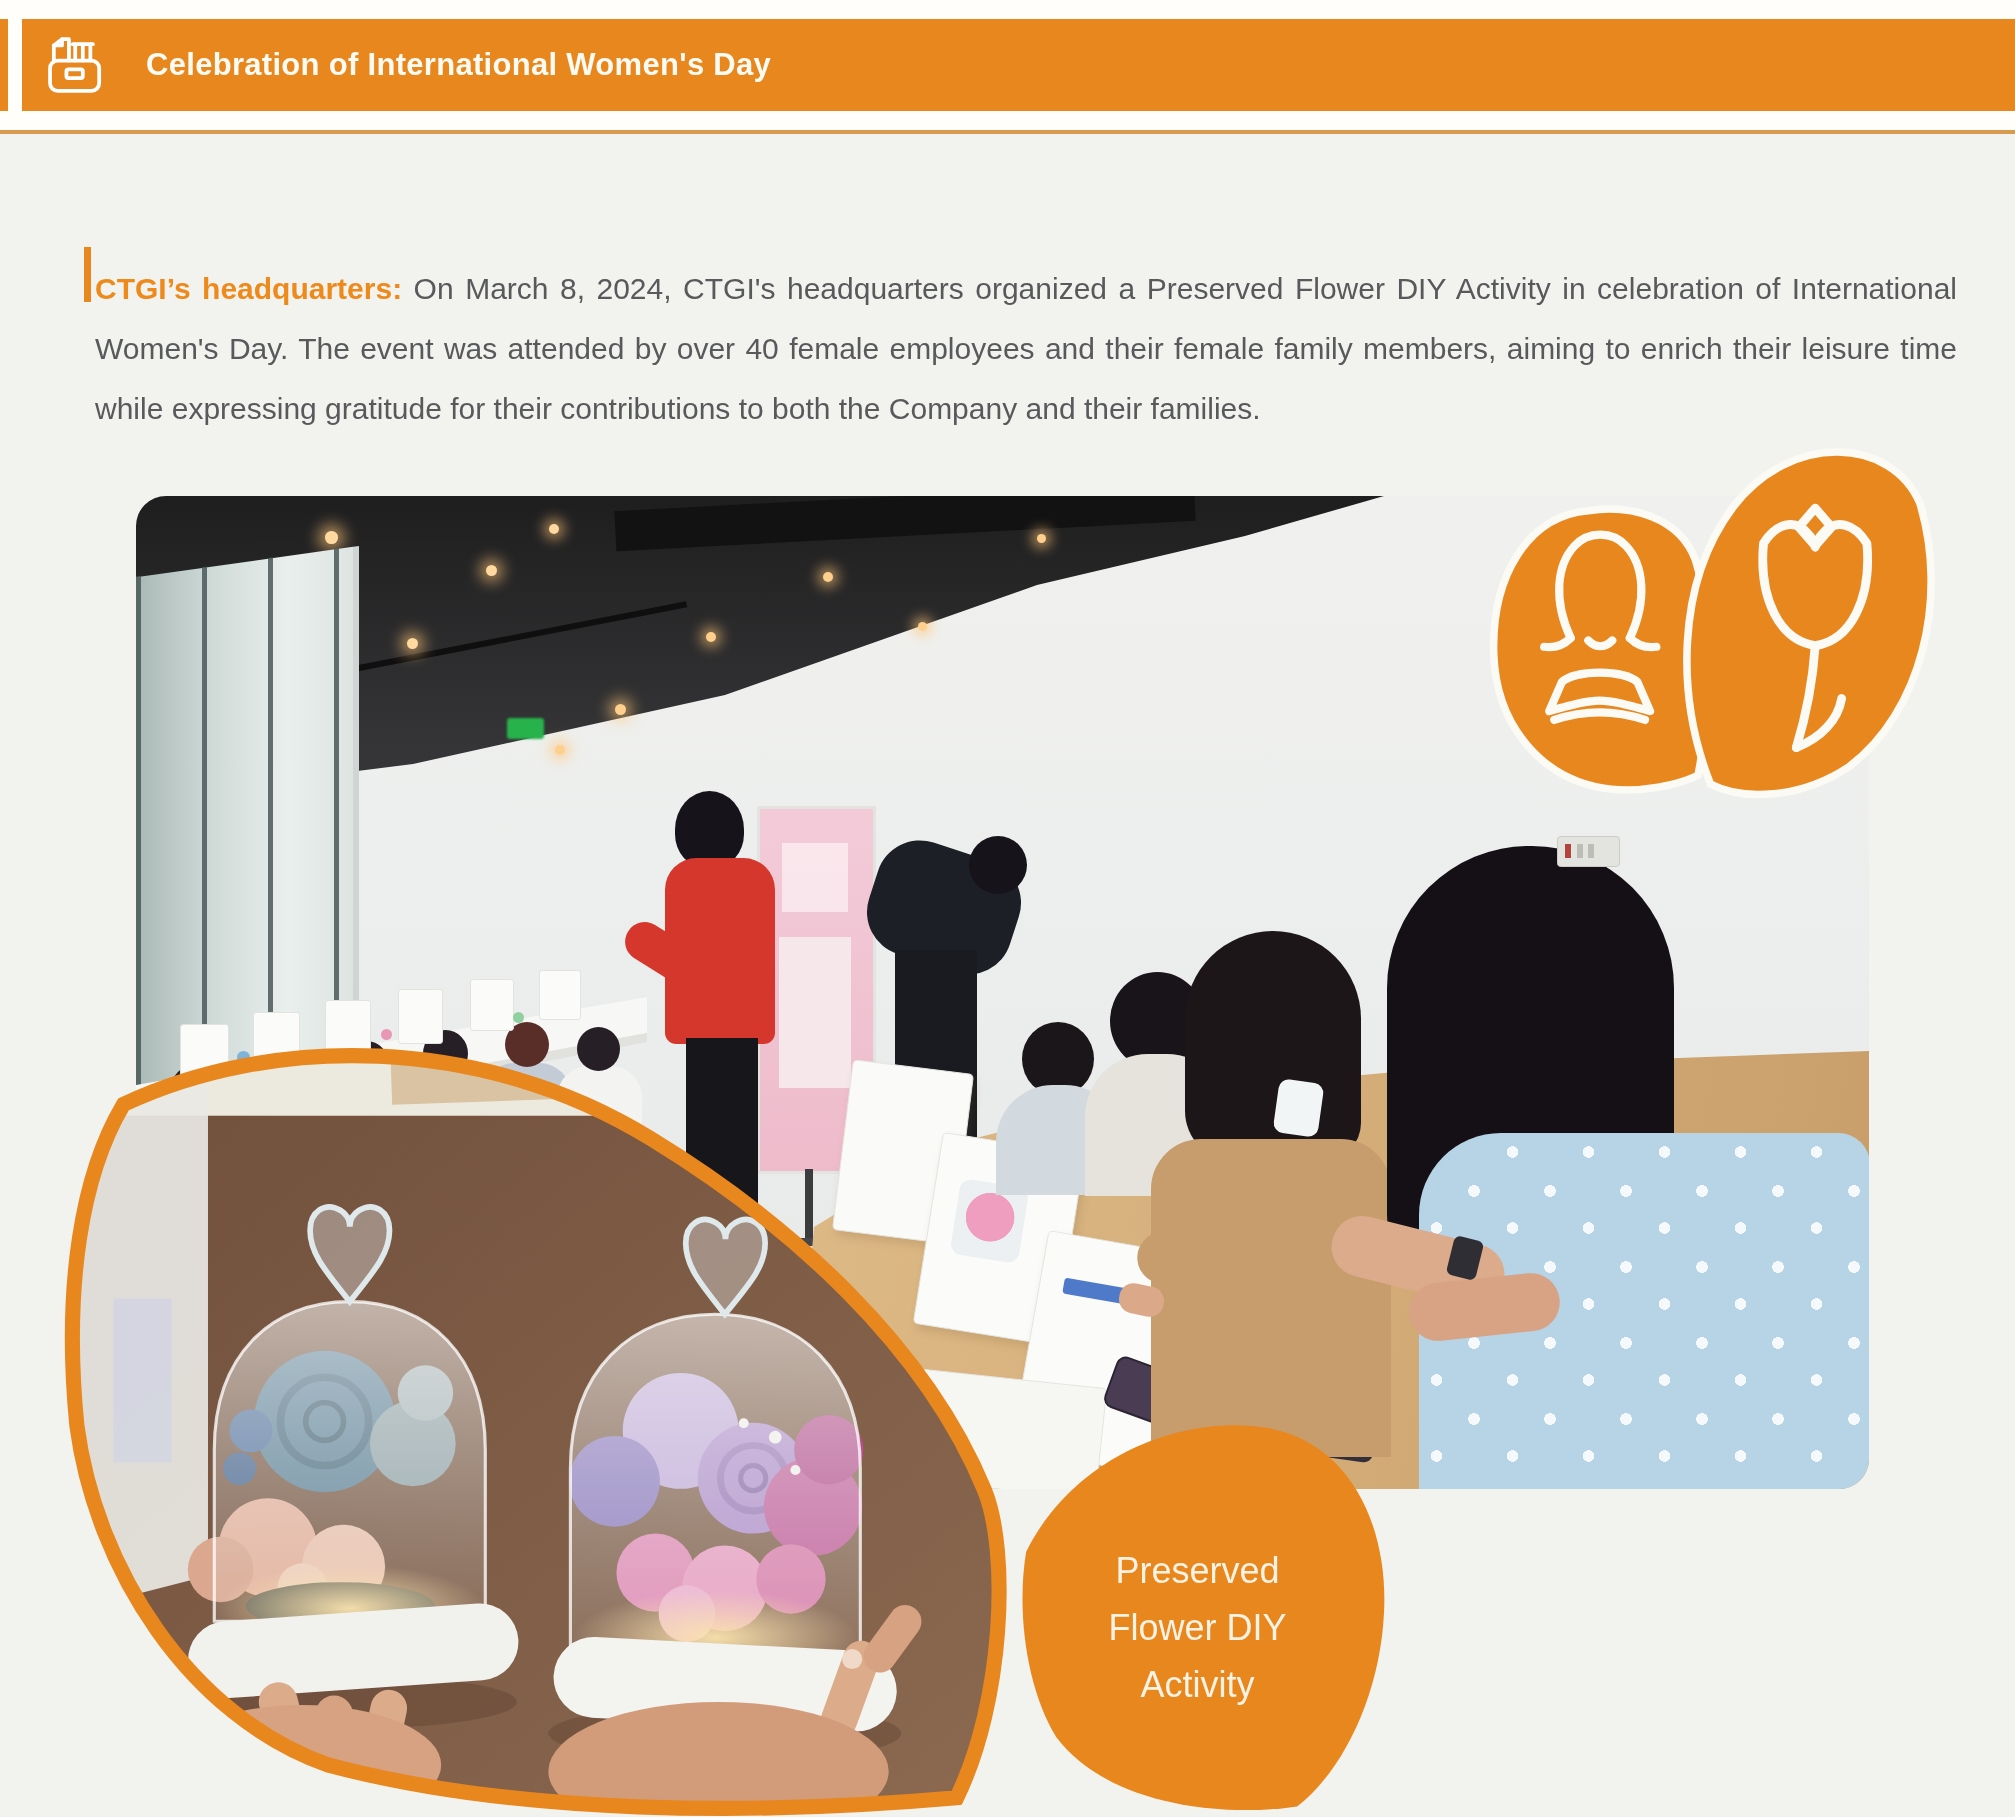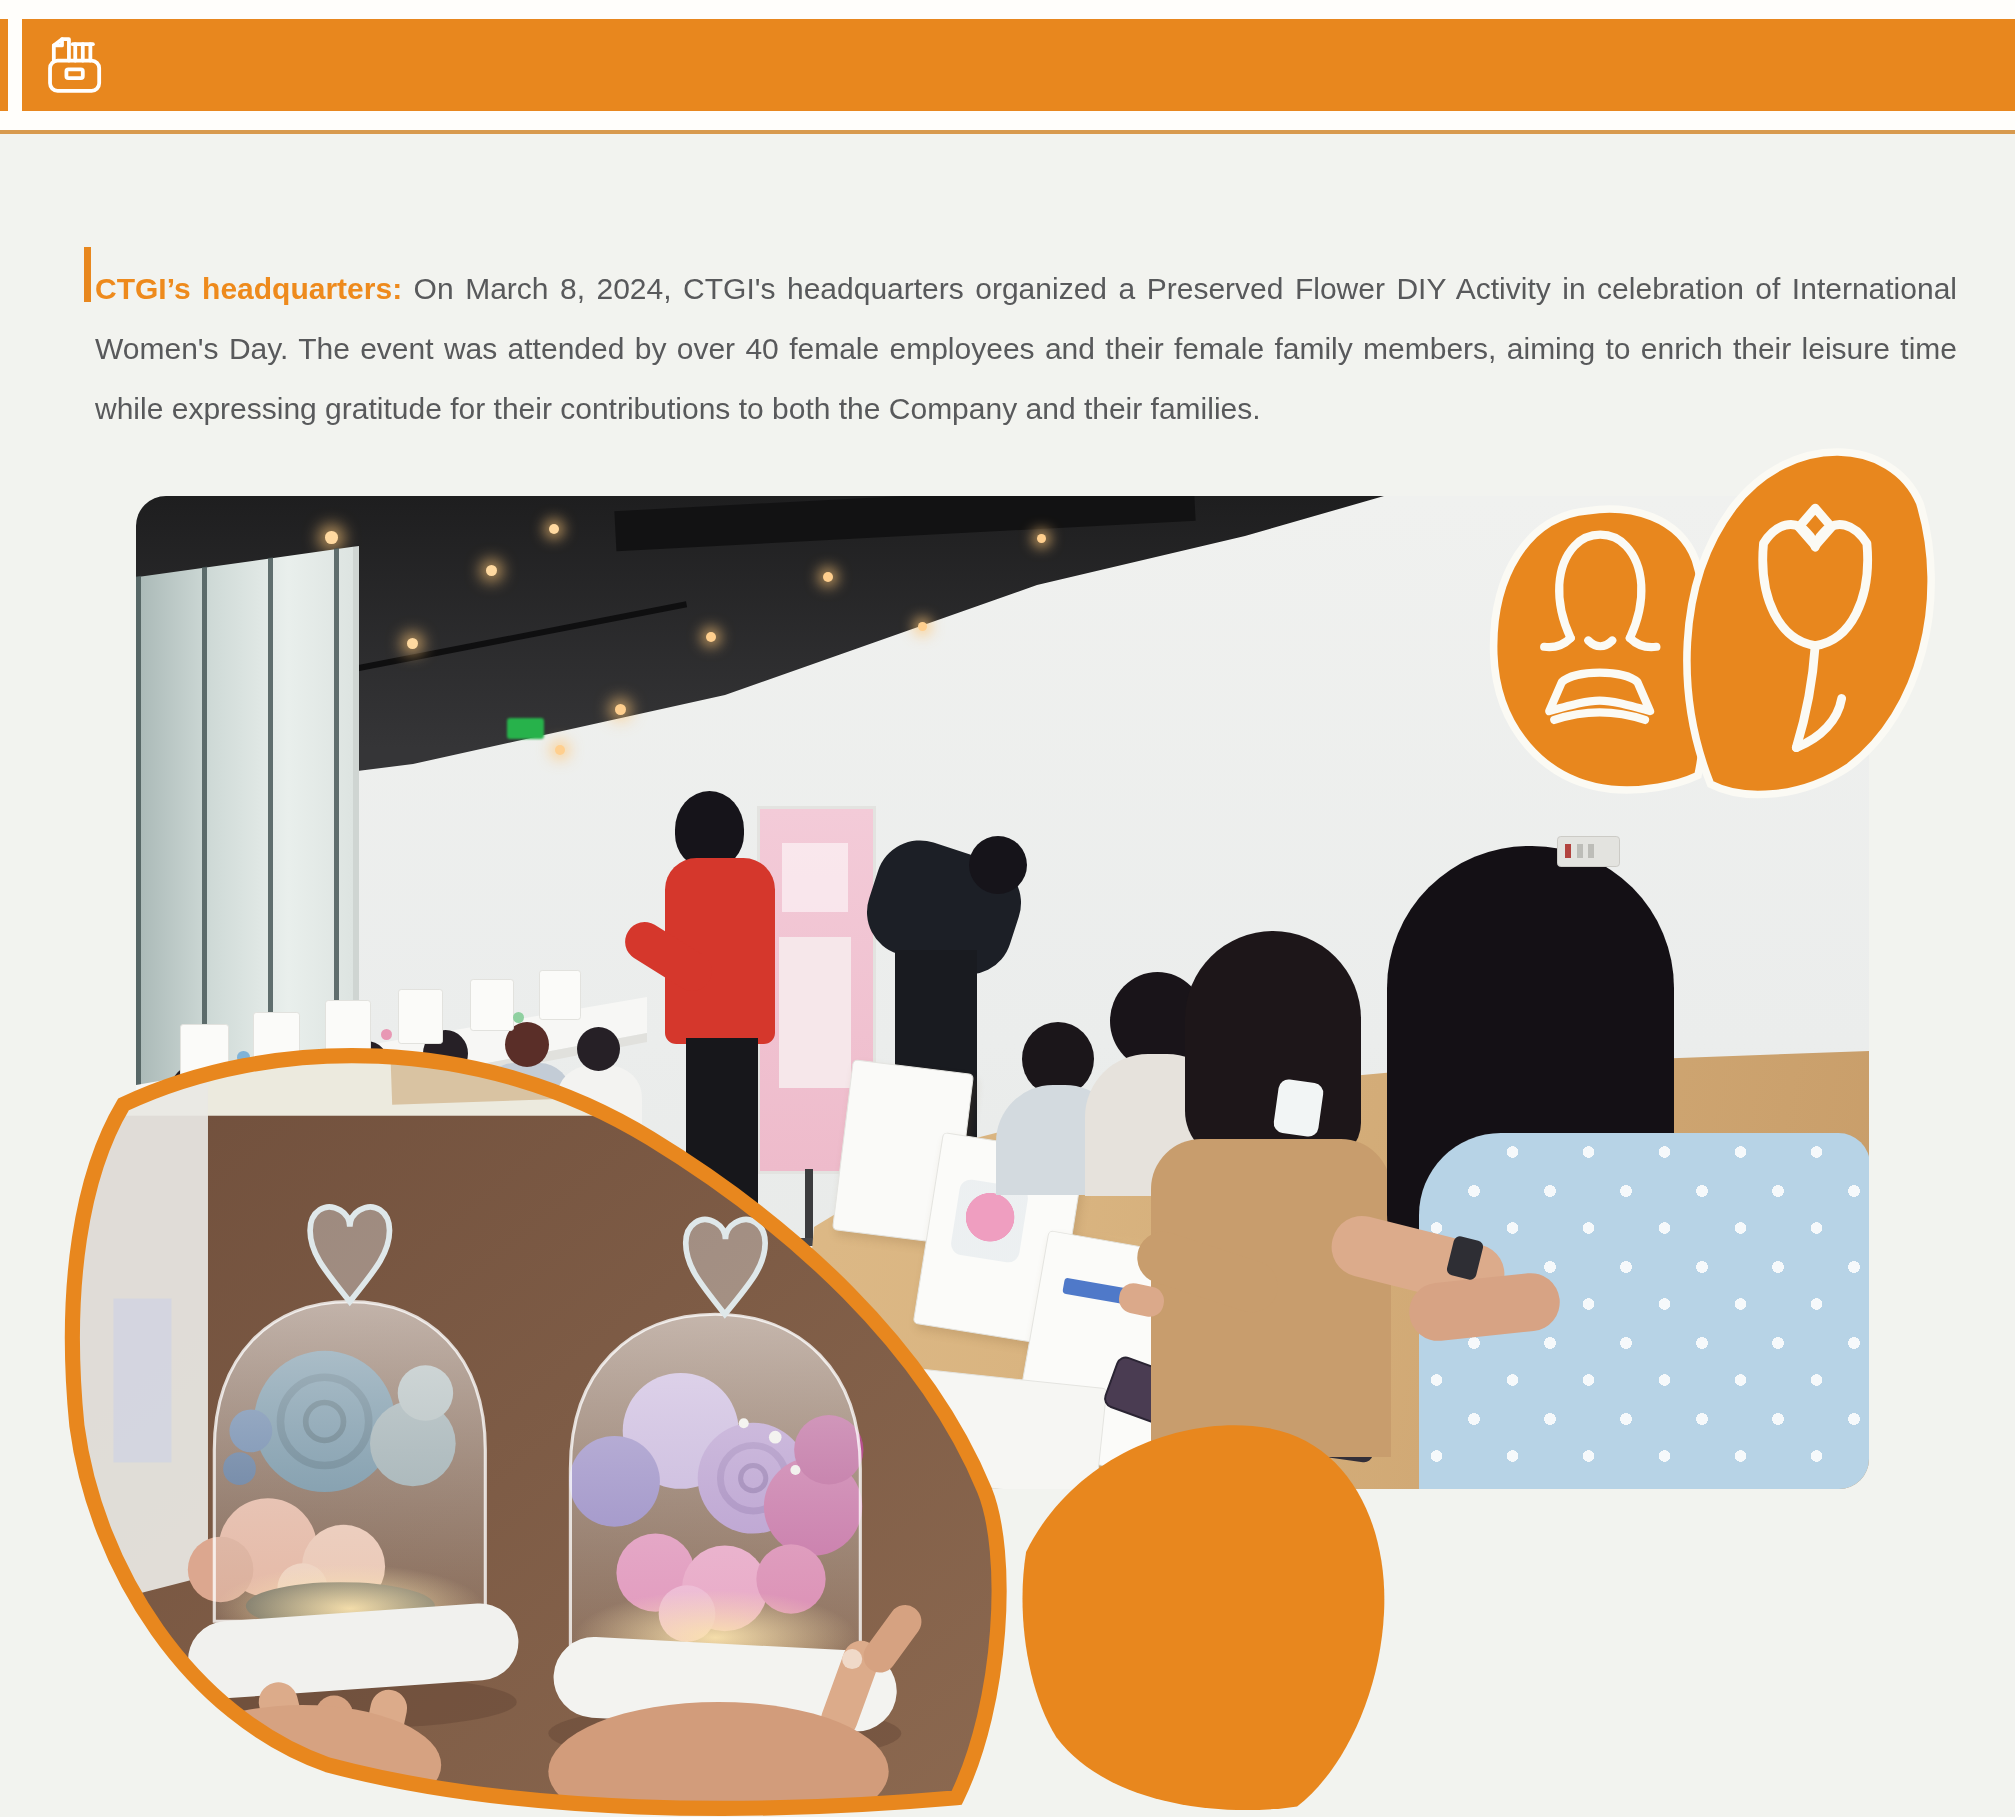--- a/index.html
+++ b/index.html
@@ -40,20 +40,21 @@
         <path d="M14 42 V18 L27 8 H38 V42"></path>
         <path d="M27 8 V18 H14"></path>
         <line x1="48" y1="16" x2="48" y2="42"></line>
         <line x1="60" y1="16" x2="60" y2="42"></line>
         <line x1="72" y1="16" x2="72" y2="42"></line>
         <path d="M44 16 H76"></path>
         <rect x="8" y="42" width="78" height="48" rx="12"></rect>
         <rect x="34" y="56" width="26" height="14" rx="3"></rect>
       </g>
     </svg>
+    <div class="header-title">Celebration of International Women's Day</div>
   </div>
   <div class="abs header-rule"></div>
 
   <div class="abs para-bar"></div>
   <p class="abs para"><span class="lead">CTGI’s headquarters:</span><span> On March 8, 2024, CTGI's headquarters organized a Preserved Flower DIY Activity in celebration of International Women's Day. The event was attended by over 40 female employees and their female family members, aiming to enrich their leisure time while expressing gratitude for their contributions to both the Company and their families.</span></p>
 
   <div class="abs photo">
 
     <div class="abs" style="left:0;top:0;width:1733px;height:315px;
          background:linear-gradient(180deg,#1e1e1f 0%,#353537 80%);
@@ -276,15 +277,20 @@
       </g>
       <g fill="none" stroke="#fbfaf4" stroke-width="14" stroke-linecap="round" stroke-linejoin="round">
         <path d="M2798 862 C2790 950 2824 1016 2880 1024 C2936 1016 2970 950 2962 862 C2942 830 2912 822 2892 846 C2886 852 2882 860 2880 868 C2878 860 2874 852 2868 846 C2848 822 2818 830 2798 862 Z"></path>
         <path d="M2880 806 L2906 836 L2880 866 L2854 836 Z"></path>
         <path d="M2880 1024 C2876 1084 2866 1134 2850 1186"></path>
         <path d="M2850 1186 C2890 1170 2916 1142 2922 1108"></path>
       </g>
     </g>
   </svg>
 
+  <div class="abs badge-text">
+    <div>Preserved</div>
+    <div>Flower DIY</div>
+    <div>Activity</div>
+  </div>
 
 </div>
 
 
 </body></html>

